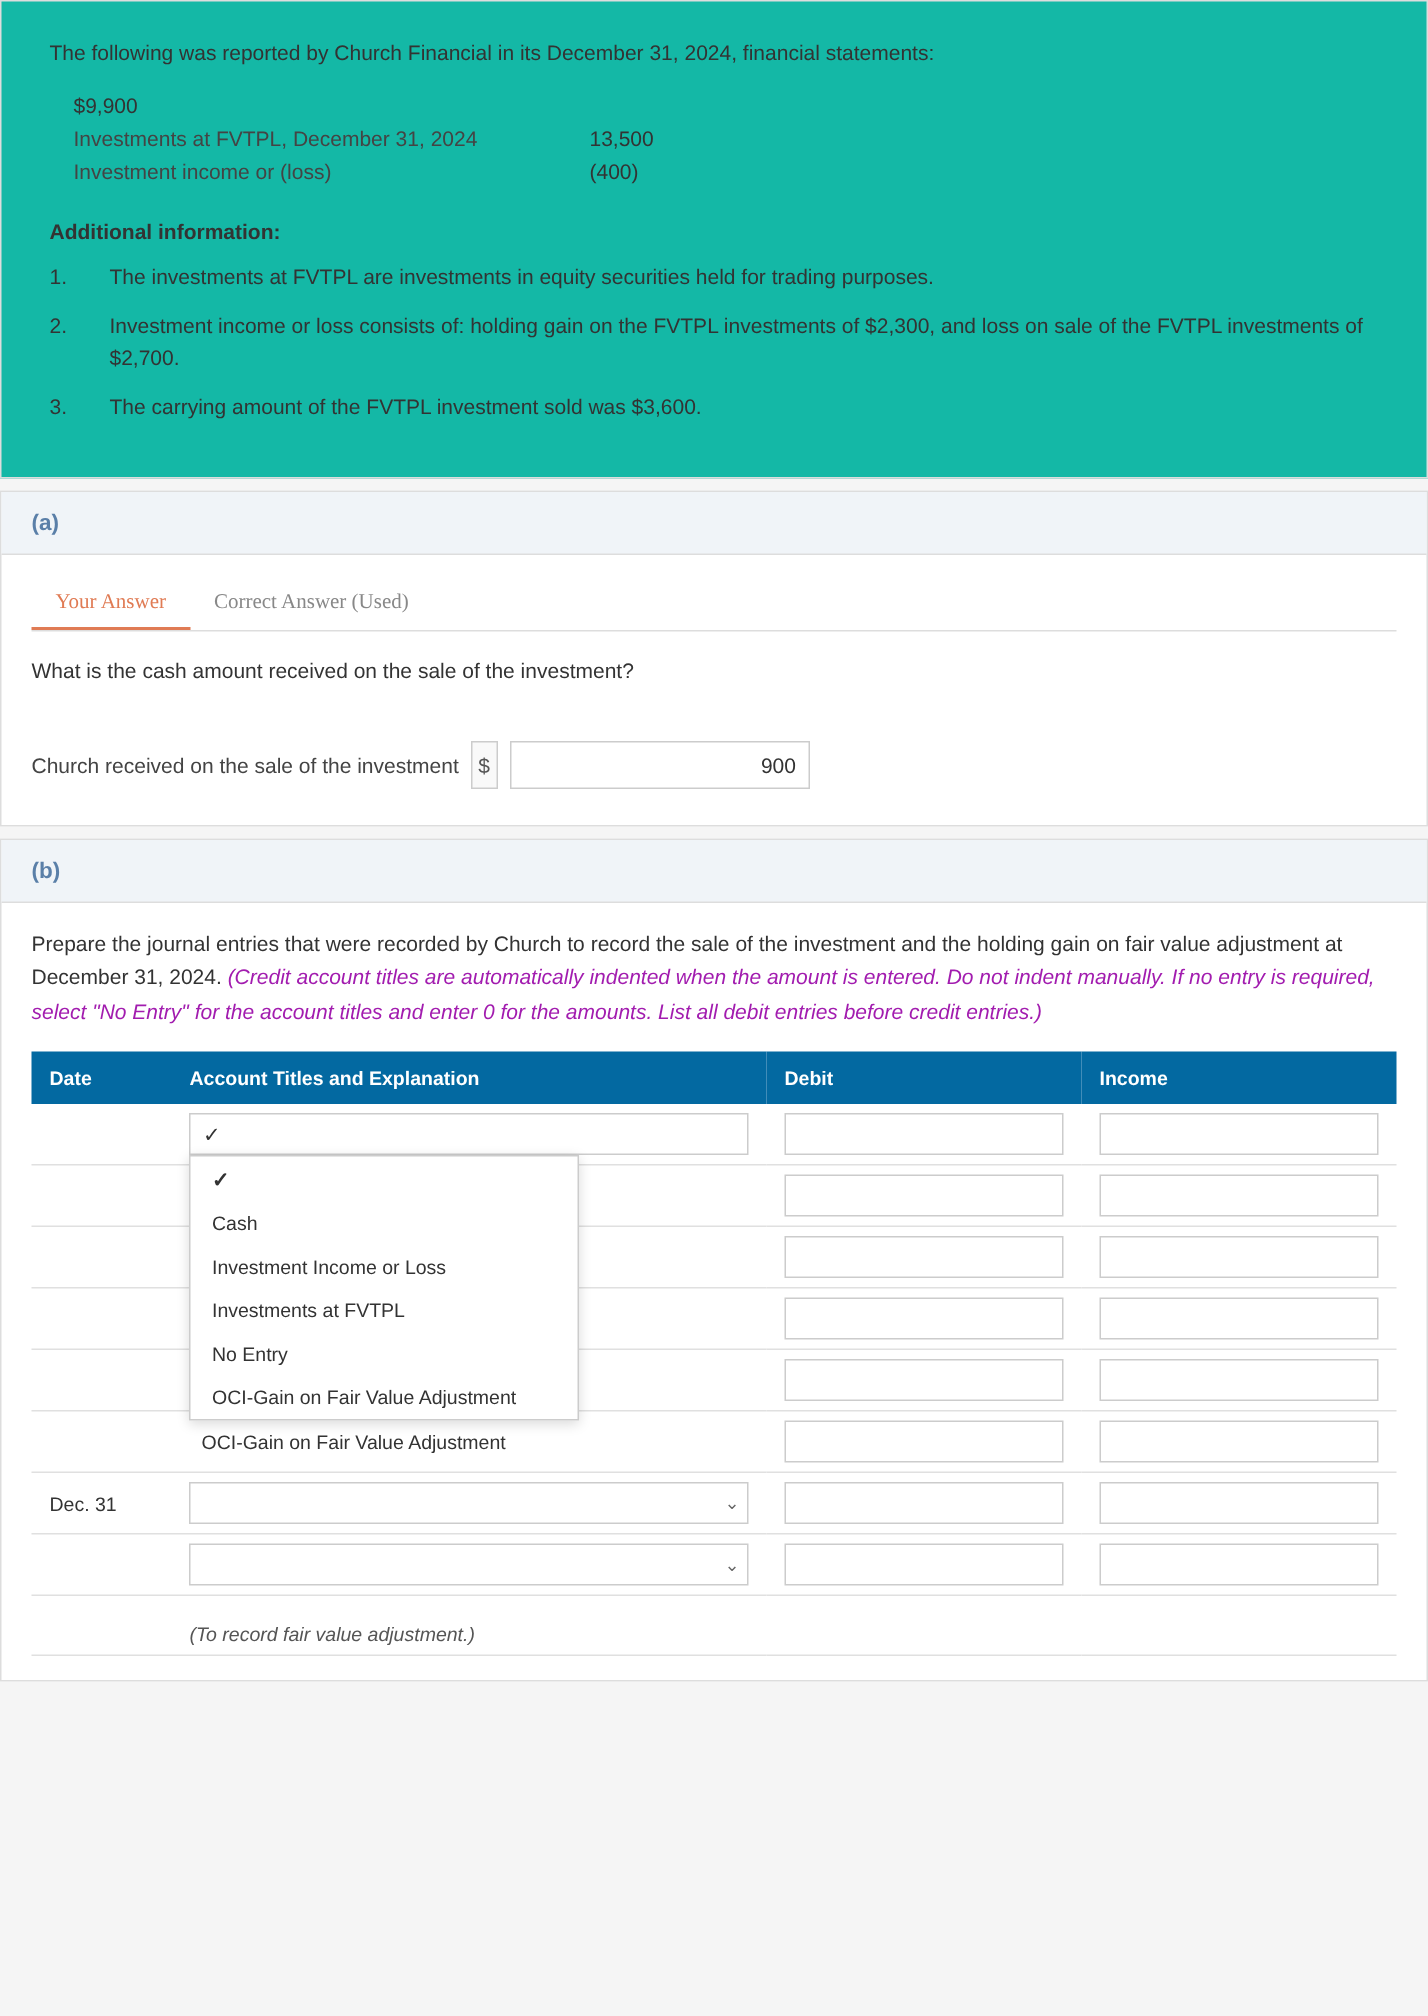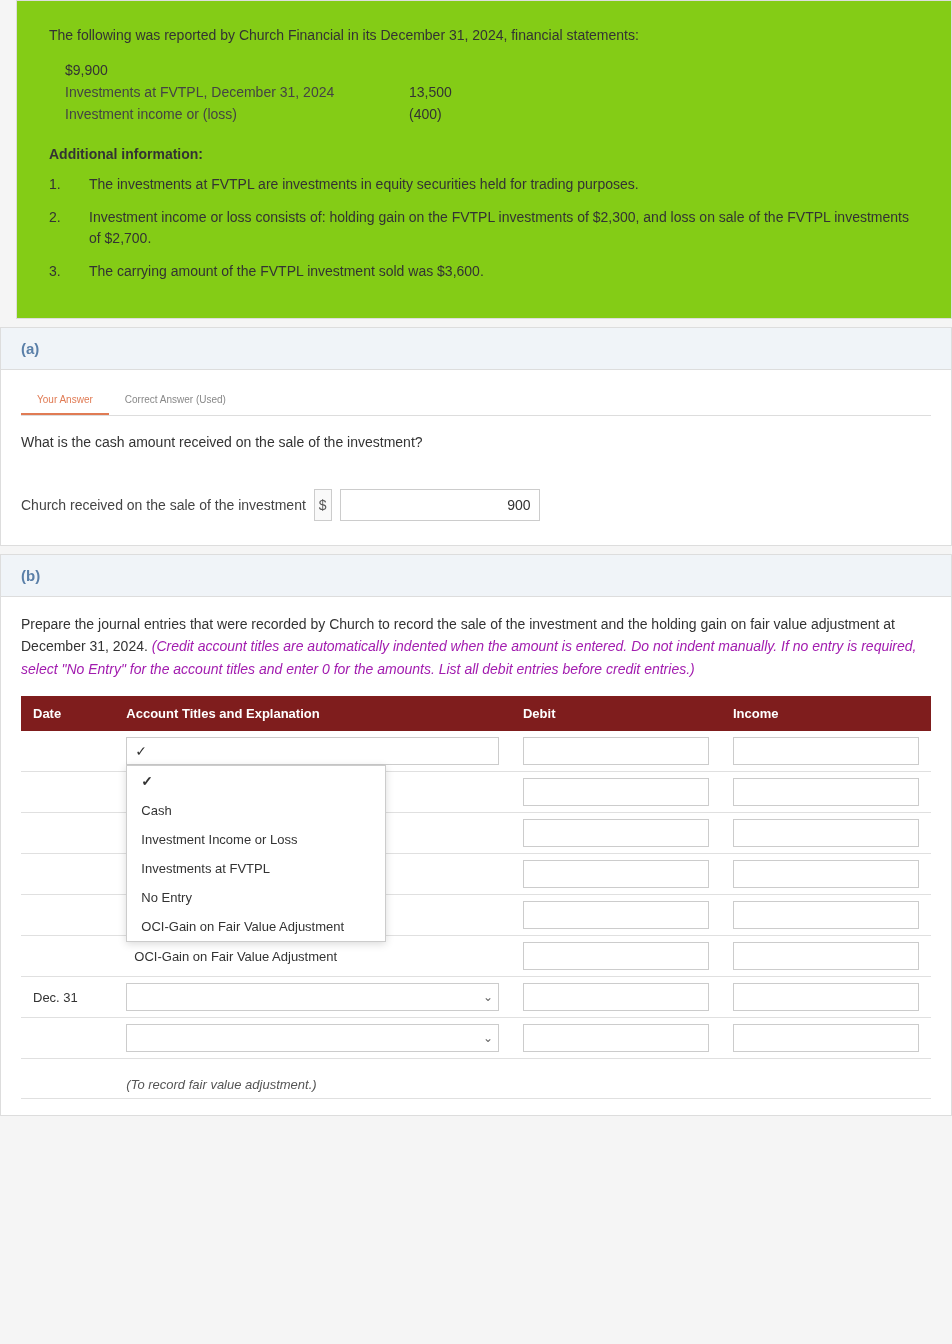--- a/index.html
+++ b/index.html
@@ -5,25 +5,24 @@
     * { box-sizing: border-box; margin: 0; padding: 0; }
     body {
       font-family: Arial, sans-serif;
       font-size: 14px;
       color: #333;
       background: #f5f5f5;
       width: 952px;
     }
 
     .top-section {
-      background: #84cc16;
+      background: #14b8a6;
       border: 1px solid #ddd;
       padding: 24px 32px;
       margin-bottom: 8px;
-      margin-left: 16px;
     }
 
     .problem-text {
       margin-bottom: 16px;
       line-height: 1.5;
     }
 
     .financial-table {
       margin: 16px 0 24px 16px;
     }
@@ -87,23 +86,24 @@
 
     .tabs {
       display: flex;
       border-bottom: 1px solid #ddd;
       margin-bottom: 16px;
     }
 
     .tab {
       padding: 8px 16px;
       cursor: pointer;
-      font-size: 10px;
+      font-size: 14px;
       color: #888;
       border-bottom: 2px solid transparent;
+      font-family: Liberation Serif, serif;
     }
 
     .tab.active {
       color: #e07b54;
       border-bottom: 2px solid #e07b54;
       font-weight: 500;
     }
 
     .question-text {
       margin-bottom: 28px;
@@ -157,21 +157,21 @@
       font-weight: 500;
     }
 
     .journal-table {
       width: 100%;
       border-collapse: collapse;
       margin-top: 8px;
     }
 
     .journal-table thead tr {
-      background: #7f1d1d;
+      background: #0369a1;
       color: #fff;
     }
 
     .journal-table thead th {
       padding: 10px 12px;
       text-align: left;
       font-weight: 700;
       font-size: 13px;
     }
 

